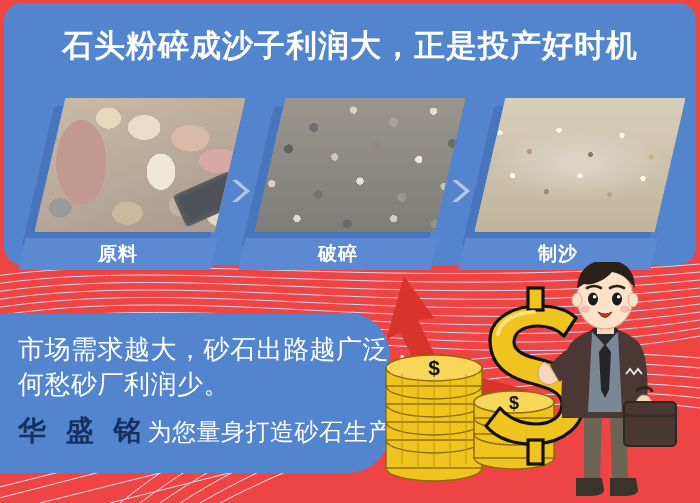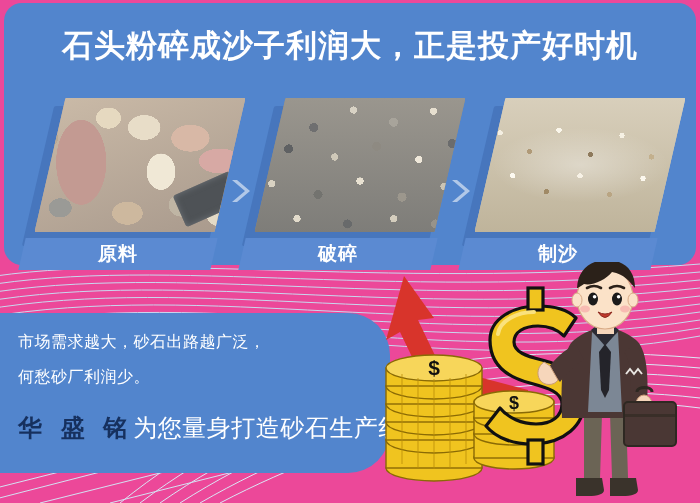--- a/index.html
+++ b/index.html
@@ -1,21 +1,21 @@
 <!DOCTYPE html>
 <html><head>
 <meta charset="utf-8">
 <style>
   html,body{margin:0;padding:0;}
   body{
     width:700px;height:503px;overflow:hidden;
     background:#ffffff;
     font-family:"Liberation Sans","DejaVu Sans",sans-serif;
   }
-  .stage{position:relative;width:700px;height:503px;overflow:hidden;background:#ec4899;}
+  .stage{position:relative;width:700px;height:503px;overflow:hidden;background:#ef4444;}
 
   
   .texture{position:absolute;left:0;top:240px;width:700px;height:263px;overflow:hidden;}
   .texture svg{display:block;}
 
   
   .top-panel{
     position:absolute;left:4px;top:3px;width:692px;height:262px;
     background:#5285cd;border-radius:18px;
   }
@@ -117,29 +117,29 @@
       linear-gradient(#d8cfbb,#bfb49b);
   }
 
   
   .bottom-panel{
     position:absolute;left:0;top:313px;width:390px;height:160px;
     background:#5285cd;border-top-right-radius:42px;border-bottom-right-radius:42px;
   }
   .line1,.line2{
     position:absolute;left:18px;color:#ffffff;
-    font-size:16px;white-space:nowrap;letter-spacing:.5px;
+    font-size:26px;white-space:nowrap;letter-spacing:.5px;
   }
   .line1{top:332px;}
   .line2{top:367px;text-align:center;}
   .line3{
     position:absolute;left:18px;top:412px;white-space:nowrap;
   }
   .line3 .brand{
-    color:#16305e;font-size:24px;font-weight:bold;letter-spacing:6px;
+    color:#16305e;font-size:28px;font-weight:bold;letter-spacing:6px;
   }
   .line3 .tail{
     color:#ffffff;font-size:24px;letter-spacing:.5px;
   }
 
   
   .illus{position:absolute;left:378px;top:262px;width:322px;height:241px;}
   .illus svg{display:block;}
 </style>
 </head>

